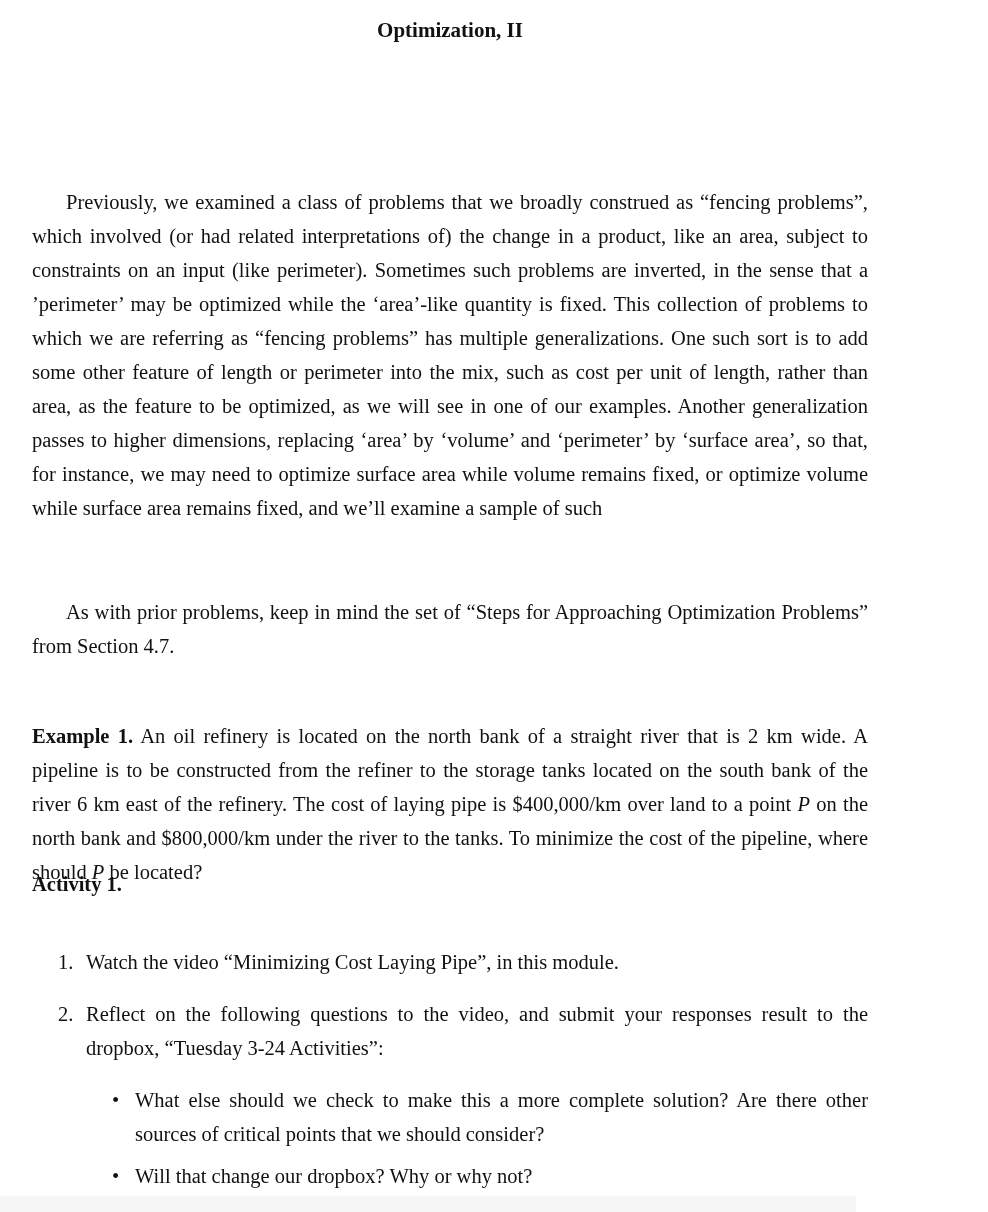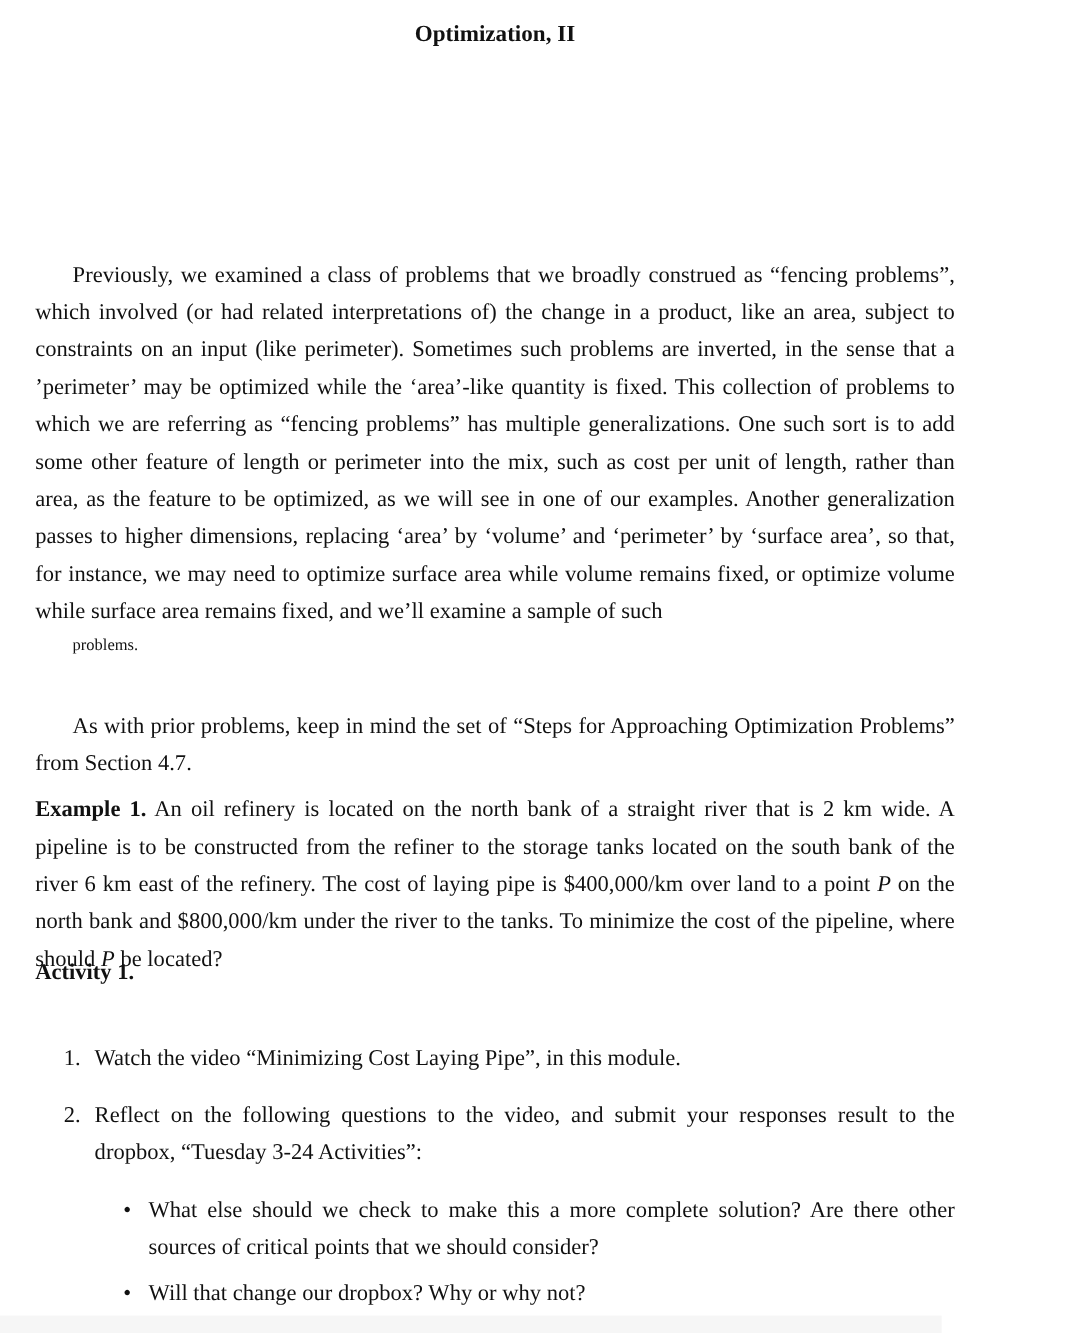--- a/index.html
+++ b/index.html
@@ -10,21 +10,21 @@
   }
   .page { position: absolute; left: 0; top: 0; width: 856px; height: 1212px; }
   .title {
     position: absolute; left: 0; width: 900px; top: 18px;
     text-align: center; font-weight: bold; font-size: 21px;
   }
   .para {
     position: absolute; left: 32px; width: 836px;
     font-size: 20.5px; line-height: 34px; text-align: justify;
   }
-  .indent { text-indent: 34px; margin-top: 48px; }
+  .indent { text-indent: 34px; }
   .small { font-size: 15px; line-height: 20px; display: block; margin-top: 4px; }
   b { font-weight: bold; }
   i { font-style: italic; }
   .heading {
     position: absolute; left: 32px; font-weight: bold; font-size: 20.5px; text-align: center;
   }
   .list-item {
     position: absolute; left: 58px; width: 810px;
     font-size: 20.5px; line-height: 34px;
   }
@@ -44,21 +44,20 @@
 </head>
 <body>
 
 <div class="page">
 
   <div class="title">Optimization, II</div>
 
 
   <div class="para indent" style="top:185px;">
     <span>Previously, we examined a class of problems that we broadly construed as “fencing problems”, which involved (or had related interpretations of) the change in a product, like an area, subject to constraints on an input (like perimeter). Sometimes such problems are inverted, in the sense that a ’perimeter’ may be optimized while the ‘area’-like quantity is fixed. This collection of problems to which we are referring as “fencing problems” has multiple generalizations. One such sort is to add some other feature of length or perimeter into the mix, such as cost per unit of length, rather than area, as the feature to be optimized, as we will see in one of our examples. Another generalization passes to higher dimensions, replacing ‘area’ by ‘volume’ and ‘perimeter’ by ‘surface area’, so that, for instance, we may need to optimize surface area while volume remains fixed, or optimize volume while surface area remains fixed, and we’ll examine a sample of such</span>
-    <span class="small">problems.</span>
   </div>
 
   <div class="para indent" style="top:595px;">As with prior problems, keep in mind the set of “Steps for Approaching Optimization Problems” from Section 4.7.</div>
 
   <div class="para" style="top:719px;">
     <b>Example 1.</b><span> An oil refinery is located on the north bank of a straight river that is 2 km wide. A pipeline is to be constructed from the refiner to the storage tanks located on the south bank of the river 6 km east of the refinery. The cost of laying pipe is $400,000/km over land to a point </span><i>P</i><span> on the north bank and $800,000/km under the river to the tanks. To minimize the cost of the pipeline, where should </span><i>P</i><span> be located?</span>
   </div>
 
   <div class="heading" style="top:873px;">Activity 1.</div>
 

